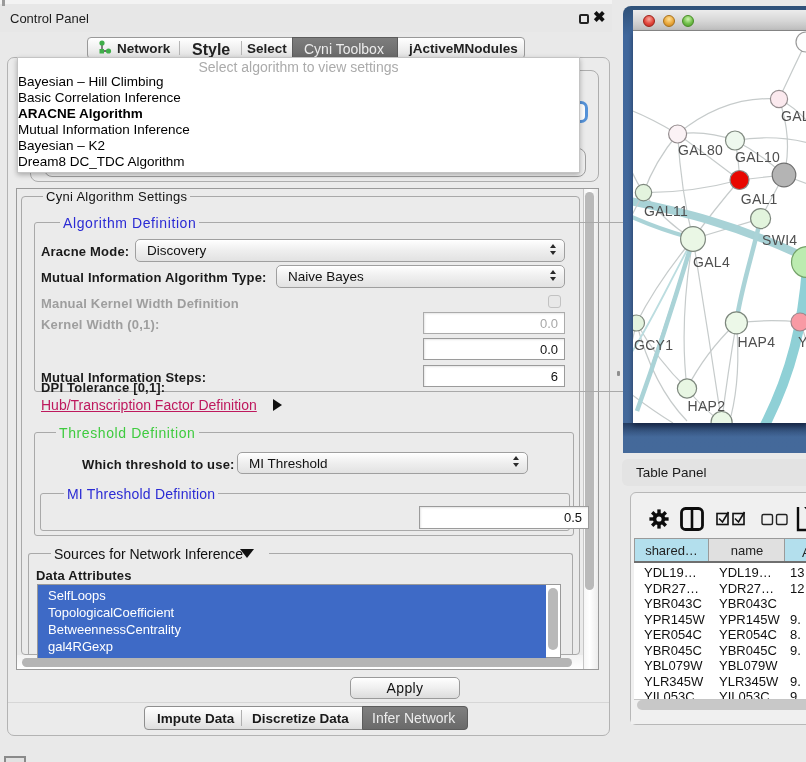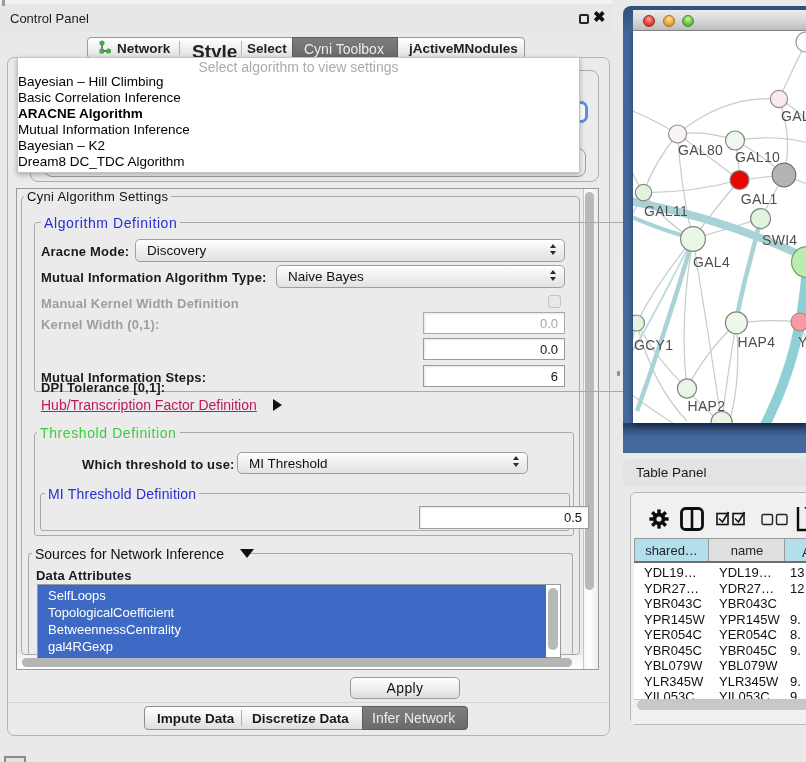--- a/index.html
+++ b/index.html
@@ -7,21 +7,21 @@
   .a{position:absolute;box-sizing:border-box;}
   .lbl{font-size:13px;font-weight:bold;letter-spacing:0.2px;color:#1a1a1a;white-space:nowrap;}
   .dis{color:#9e9e9e;}
   .combo{background:linear-gradient(#ffffff,#f0f0f0 45%,#e2e2e2);border:1px solid #9f9f9f;border-radius:5px;box-shadow:inset 0 1px 0 #fff;}
   .combo .ct{position:absolute;left:11px;top:3px;font-size:13.5px;color:#111;}
   .spin{position:absolute;right:7px;width:8px;display:flex;flex-direction:column;align-items:center;}
   .tri-u{width:0;height:0;border-left:3px solid transparent;border-right:3px solid transparent;border-bottom:4.5px solid #2a2a2a;margin-bottom:2.5px;}
   .tri-d{width:0;height:0;border-left:3px solid transparent;border-right:3px solid transparent;border-top:4.5px solid #2a2a2a;}
   .field{background:#fff;border:1px solid #9b9b9b;box-shadow:inset 1px 1px 2px rgba(0,0,0,0.10);font-size:13px;text-align:right;padding:3px 6px 0 0;color:#111;}
   .grp{border:1px solid #a9a9a9;border-radius:3px;}
-  .gl{position:absolute;top:-8px;background:#ebebeb;padding:0 3px;font-size:13px;white-space:nowrap;}
+  .gl{position:absolute;top:-8px;background:#ebebeb;padding:0 3px;font-size:13px;white-space:nowrap;margin-left:19px;}
   .glc{font-size:14px;letter-spacing:0.6px;}
 </style>
 </head>
 <body>
 
 <div class="a" style="left:0;top:0;width:612px;height:4px;background:#f3f3f3;"></div>
 <div class="a" style="left:0;top:4px;width:612px;height:28px;background:#e7e7e7;"></div>
 <div class="a" style="left:2px;top:0;width:3px;height:6px;background:#9a9a9a;"></div>
 <div class="a" style="left:10px;top:11px;font-size:13px;color:#1c1c1c;">Control Panel</div>
 <div class="a" style="left:579px;top:14px;width:10px;height:10px;border:2px solid #222;border-radius:2px;"></div>
@@ -33,21 +33,21 @@
 <div class="a" style="left:292px;top:37px;width:106px;height:22px;background:linear-gradient(#7d7d7d,#696969);border:1px solid #5c5c5c;"></div>
 <div class="a" style="left:179px;top:41px;width:1px;height:14px;background:#b5b5b5;"></div>
 <div class="a" style="left:241px;top:41px;width:1px;height:14px;background:#b5b5b5;"></div>
 <svg class="a" style="left:98px;top:39px;" width="15" height="16">
   <path d="M4,5 L4,12 L10,12" stroke="#444" stroke-width="1.3" fill="none"></path>
   <circle cx="4" cy="4" r="2.6" fill="#3fae49"></circle>
   <circle cx="10.5" cy="12" r="2.6" fill="#3fae49"></circle>
   <rect x="1.5" y="10" width="4.5" height="4.5" fill="#3fae49"></rect>
 </svg>
 <div class="a" style="left:117px;top:41px;font-size:13.5px;font-weight:bold;color:#222;">Network</div>
-<div class="a" style="left:192px;top:41px;font-size:19px;font-weight:bold;color:#222;">Style</div>
+<div class="a" style="left:192px;top:41px;font-size:16px;font-weight:bold;color:#222;">Style</div>
 <div class="a" style="left:247px;top:41px;font-size:13.5px;font-weight:bold;color:#222;">Select</div>
 <div class="a" style="left:304px;top:41px;font-size:14px;color:#ececec;">Cyni Toolbox</div>
 <div class="a" style="left:409px;top:41px;font-size:13.5px;font-weight:bold;color:#222;">jActiveMNodules</div>
 
 <div class="a" style="left:30px;top:70px;width:569px;height:112px;border:1px solid #adadad;border-radius:8px;background:#ebebeb;"></div>
 <div class="a" style="left:560px;top:101px;width:28px;height:22px;background:#fff;border:3px solid #5592d8;border-radius:7px;"></div>
 <div class="a" style="left:44px;top:148px;width:542px;height:29px;background:#efefef;border:1px solid #9f9f9f;border-radius:8px;"></div>
 
 <div class="a" style="left:17px;top:57px;width:563px;height:116px;background:#ffffff;border:1px solid #c4c4c4;box-shadow:0 2px 5px rgba(0,0,0,0.28);"></div>
 <div class="a" style="left:17px;top:59px;width:563px;text-align:center;font-size:14px;color:#ababab;">Select algorithm to view settings</div>

